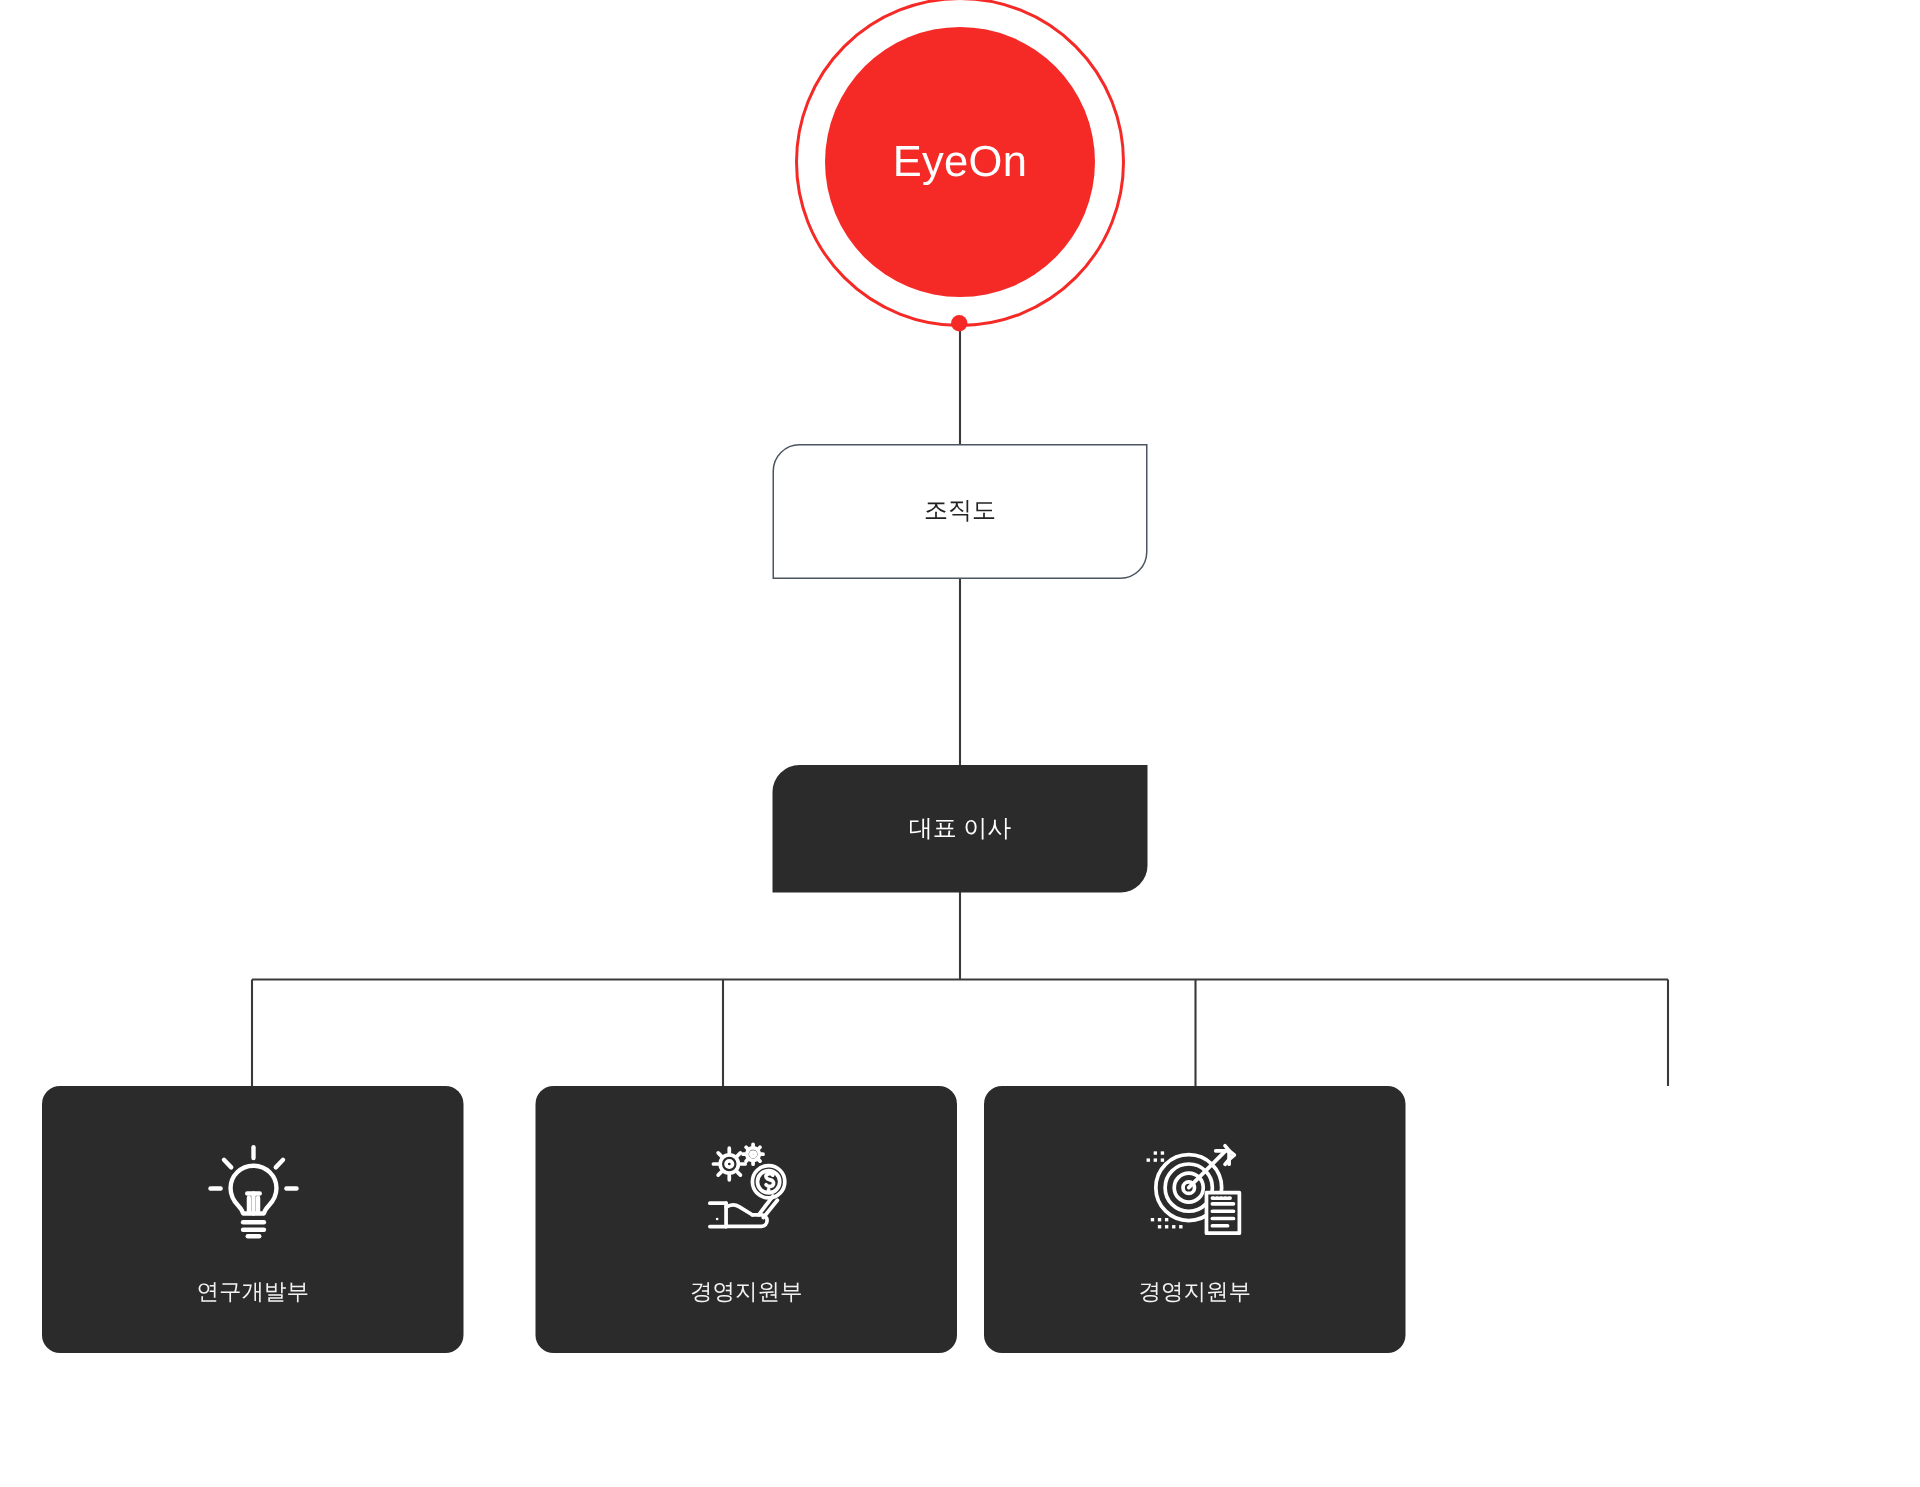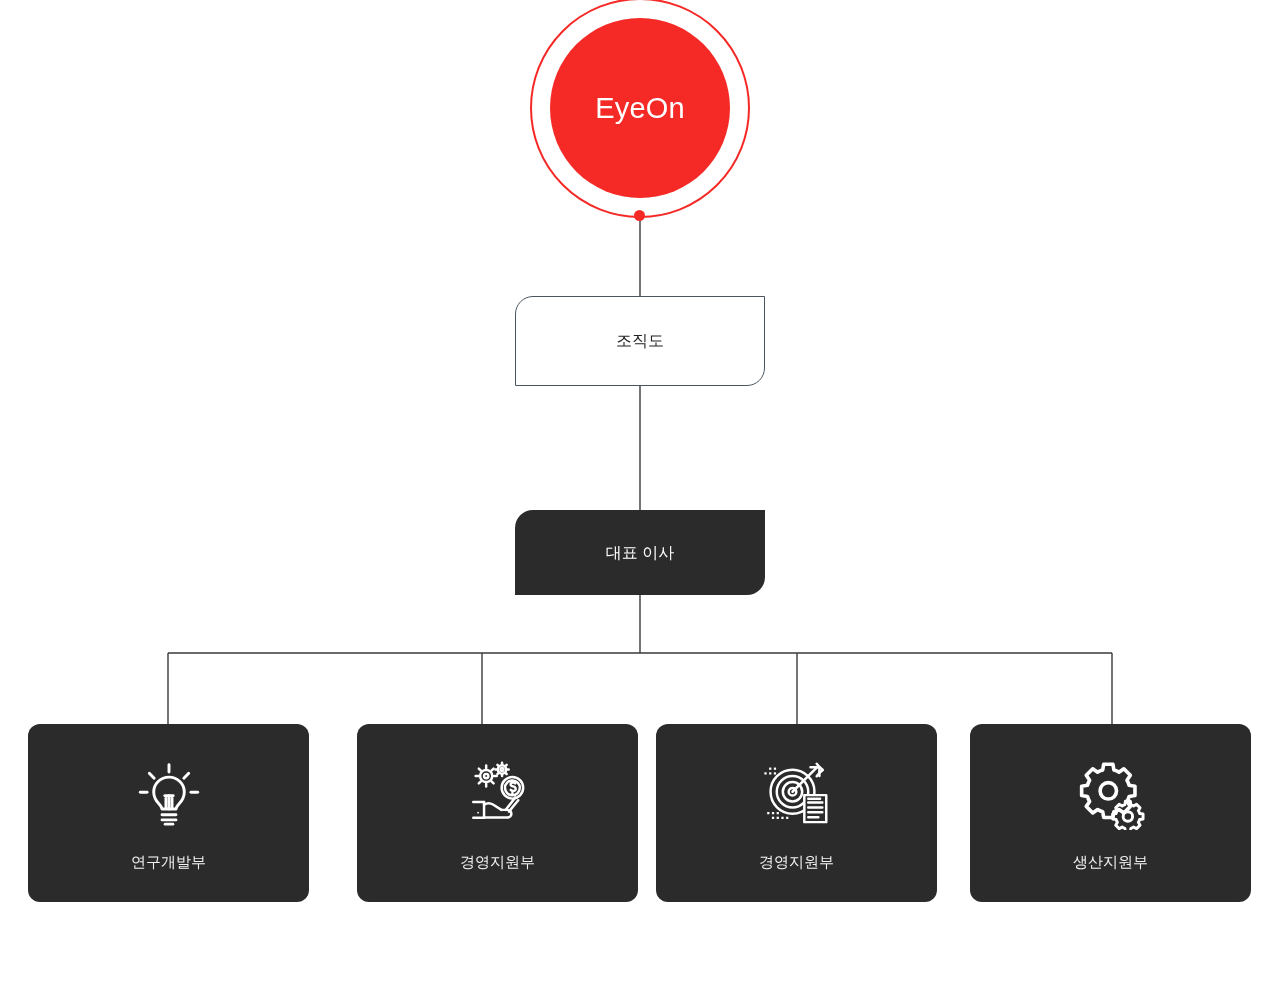--- a/index.html
+++ b/index.html
@@ -252,25 +252,14 @@
         <rect x="13.9" y="48" width="2" height="2"></rect>
         <rect x="9.7" y="52.2" width="2" height="2"></rect>
         <rect x="13.9" y="52.2" width="2" height="2"></rect>
         <rect x="18.1" y="52.2" width="2" height="2"></rect>
         <rect x="22.3" y="52.2" width="2" height="2"></rect>
       </g>
     </svg>
     <div class="card-label">경영지원부</div>
   </div>
 
-  <div class="card card-3">
-    <svg class="card-icon" viewBox="0 0 64 64" fill="none" stroke="#ffffff" stroke-width="3.2" stroke-linecap="round" stroke-linejoin="round">
-
-      <path d="M25.5 5.5h8.2l.9 5.2c1.6.4 3.1 1 4.5 1.9l4.3-3 5.8 5.8-3 4.3c.9 1.4 1.5 2.9 1.9 4.5l5.2.9v8.2l-5.2.9c-.4 1.6-1 3.1-1.9 4.5l3 4.3-5.8 5.8-4.3-3c-1.4.9-2.9 1.5-4.5 1.9l-.9 5.2h-8.2l-.9-5.2c-1.6-.4-3.1-1-4.5-1.9l-4.3 3-5.8-5.8 3-4.3c-.9-1.4-1.5-2.9-1.9-4.5l-5.2-.9v-8.2l5.2-.9c.4-1.6 1-3.1 1.9-4.5l-3-4.3 5.8-5.8 4.3 3c1.4-.9 2.9-1.5 4.5-1.9z"></path>
-      <circle cx="29.6" cy="29.2" r="7.3"></circle>
-
-      <path d="M44.8 38.5h4.4l.5 3c.9.3 1.7.7 2.4 1.2l2.6-1.5 3.1 3.1-1.5 2.6c.5.7.9 1.5 1.2 2.4l3 .5v4.4l-3 .5c-.3.9-.7 1.7-1.2 2.4l1.5 2.6-3.1 3.1-2.6-1.5c-.7.5-1.5.9-2.4 1.2l-.5 3h-4.4l-.5-3c-.9-.3-1.7-.7-2.4-1.2l-2.6 1.5-3.1-3.1 1.5-2.6c-.5-.7-.9-1.5-1.2-2.4l-3-.5v-4.4l3-.5c.3-.9.7-1.7 1.2-2.4l-1.5-2.6 3.1-3.1 2.6 1.5c.7-.5 1.5-.9 2.4-1.2z" stroke-width="2.6"></path>
-      <circle cx="47" cy="52" r="4.2" stroke-width="2.6"></circle>
-    </svg>
-    <div class="card-label">생산지원부</div>
-  </div>
 
 </div>
 
 </body></html>

